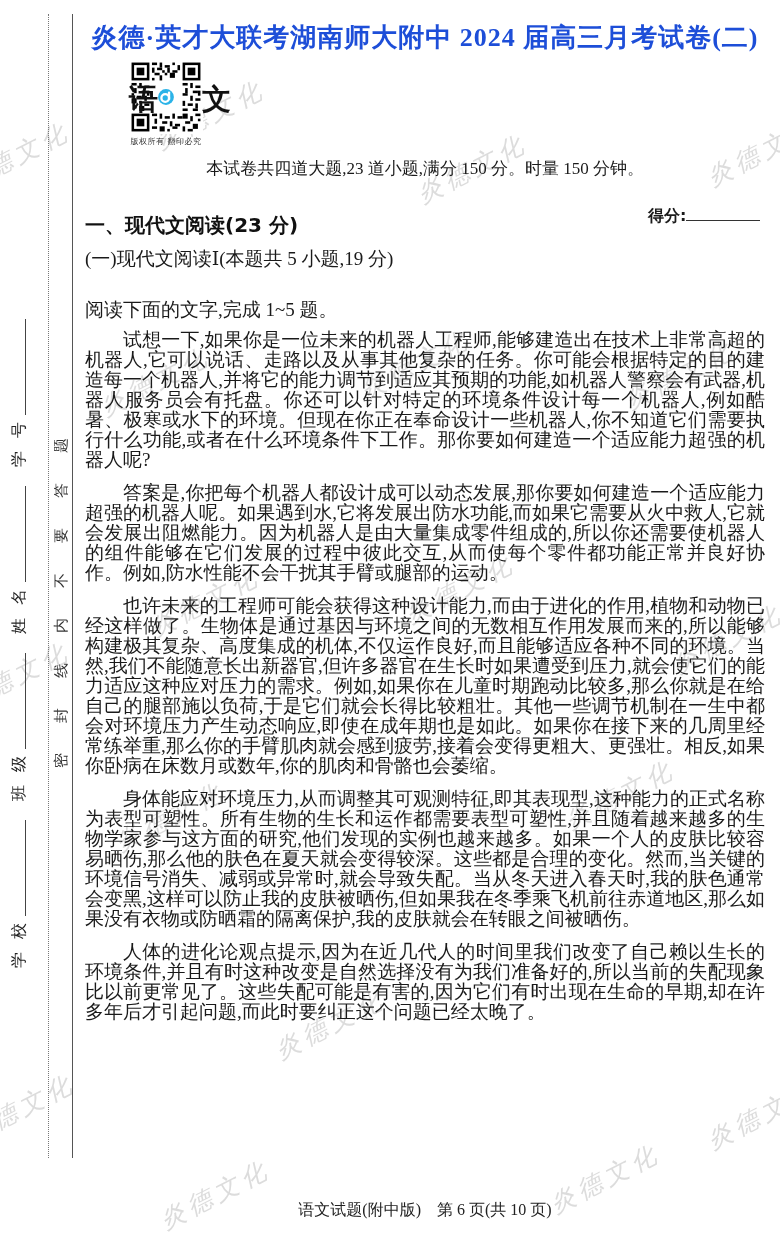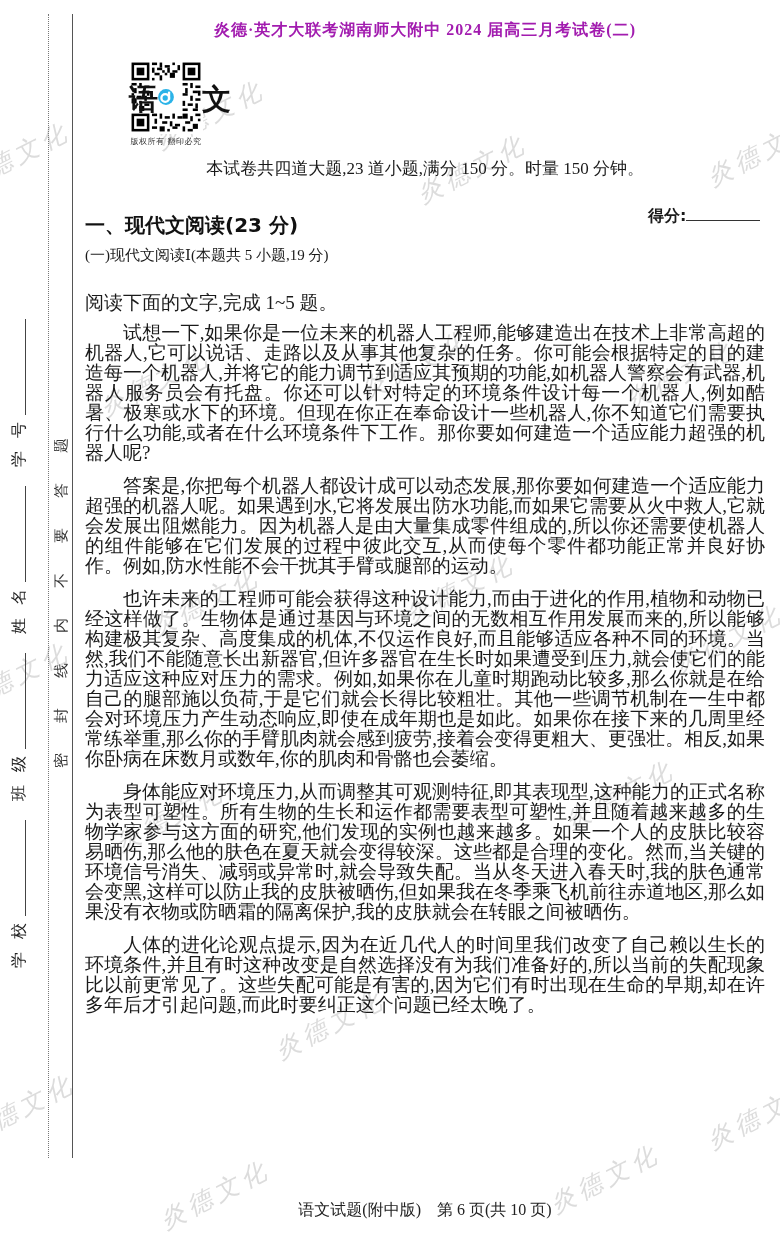--- a/index.html
+++ b/index.html
@@ -24,22 +24,22 @@
   .v-seal{left:52px;top:768px;font-size:15px;letter-spacing:30px;color:#333;}
   
   .wm{
     position:absolute;font-size:25px;font-style:italic;letter-spacing:5px;
     color:rgba(185,185,185,.5);transform:rotate(-27deg);white-space:nowrap;
     pointer-events:none;font-family:"DejaVu Sans","Liberation Sans",sans-serif;
   }
   
   .content{position:absolute;left:85px;width:680px;}
   .paper-title{
-    top:20px;text-align:center;font-size:16px;font-weight:bold;
-    letter-spacing:1px;color:#a21caf;
+    top:20px;text-align:center;font-size:26px;font-weight:bold;
+    letter-spacing:1px;color:#1d4ed8;
   }
   .subject{
     top:80px;text-align:left;font-size:29px;font-weight:bold;
     letter-spacing:44px;padding-left:44px;box-sizing:border-box;
     font-family:"DejaVu Sans","Liberation Sans",sans-serif;color:#111;
   }
   .info{top:157px;text-align:center;font-size:17px;}
   .score{
     position:absolute;left:648px;top:206px;font-size:16px;font-weight:bold;
     font-family:"DejaVu Sans","Liberation Sans",sans-serif;
@@ -51,21 +51,21 @@
   .qr-wrap{position:absolute;left:126px;top:60px;width:80px;text-align:center;}
   .qr-wrap svg{display:block;width:76px;height:74px;margin:0 auto;}
   .qr-caption{font-size:8px;letter-spacing:.5px;color:#333;margin-top:2px;
     font-family:"DejaVu Sans","Liberation Sans",sans-serif;}
   
   .exam{top:212px;}
   .h1{
     font-size:20px;font-weight:bold;margin:0 0 7px 0;color:#111;
     font-family:"DejaVu Sans","Liberation Sans",sans-serif;
   }
-  .h2{font-size:15px;margin:0 0 25px 0;}
+  .h2{font-size:19px;margin:0 0 25px 0;}
   .prompt{font-size:19px;margin:16px 0 7px 0;}
   .body-p{
     font-size:19px;line-height:20px;text-align:justify;
     text-indent:2em;margin:0 0 13px 0;
   }
   
   .footer{
     position:absolute;left:85px;width:680px;top:1200px;text-align:center;
     font-size:16px;color:#222;
   }

